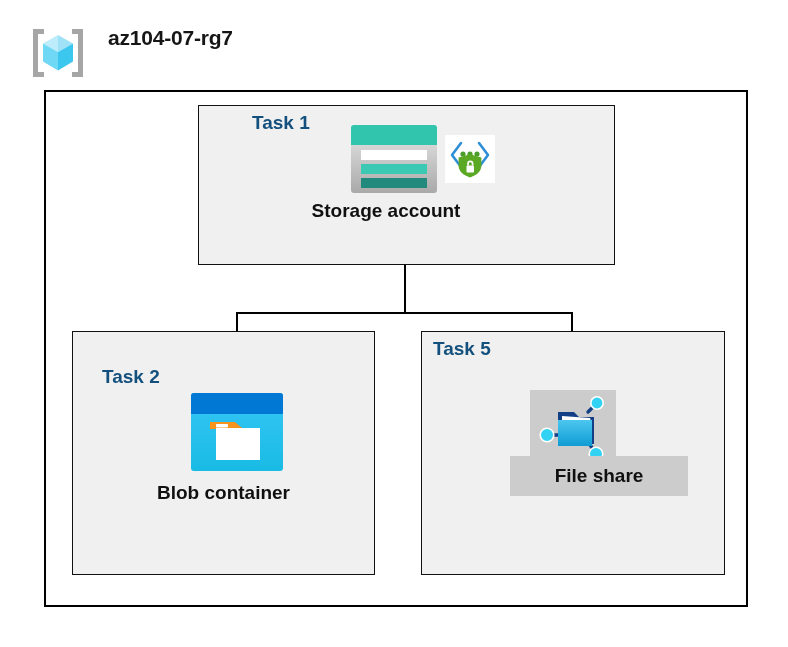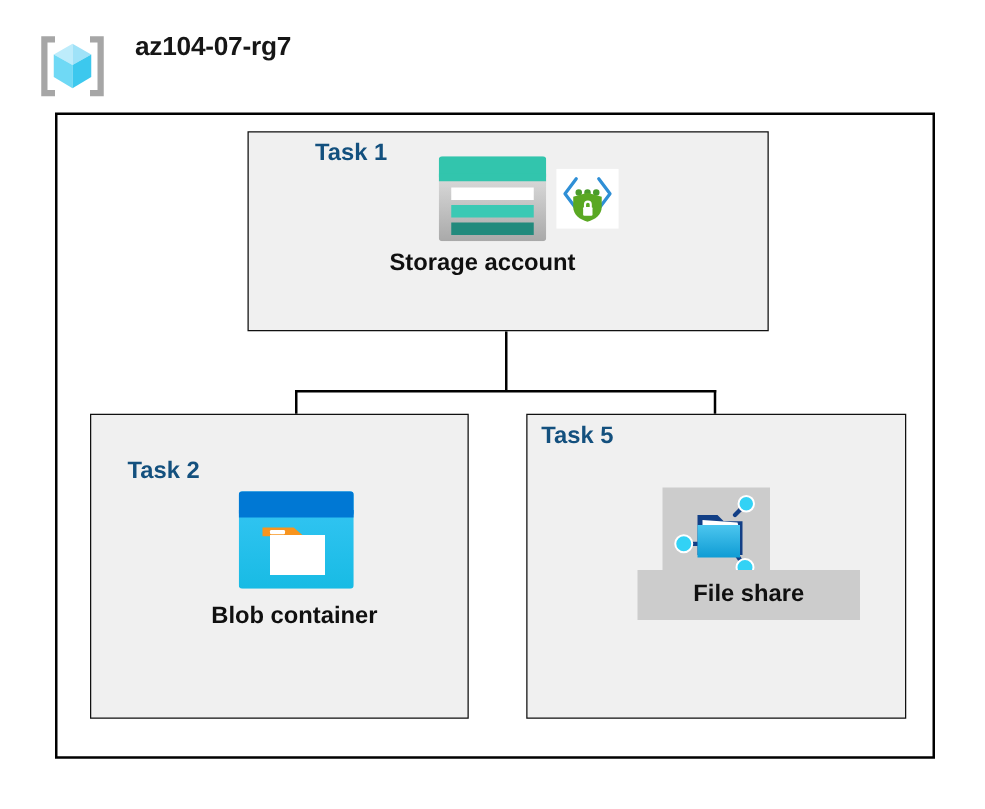--- a/index.html
+++ b/index.html
@@ -54,21 +54,21 @@
   #task2-label{left:102px;top:338px;margin-top:28px;}
   #task3-label{left:433px;top:338px;}
 
   
   .node-label{
     position:absolute;
     font-size:19px;font-weight:bold;color:#101010;
     white-space:nowrap;text-align:center;
   }
   #storage-label{left:198px;top:200px;width:376px;}
-  #blob-label{left:72px;top:482px;width:303px;padding-left:12px;}
+  #blob-label{left:72px;top:482px;width:303px;}
   #fileshare-label{
     left:510px;top:456px;width:178px;height:40px;
     background:#cccccc;
     display:flex;align-items:center;justify-content:center;
   }
 
   
   .conn{position:absolute;background:#000000;}
   #conn-v-main{left:404px;top:265px;width:2px;height:48px;}
   #conn-h-main{left:236px;top:312px;width:337px;height:2px;}

